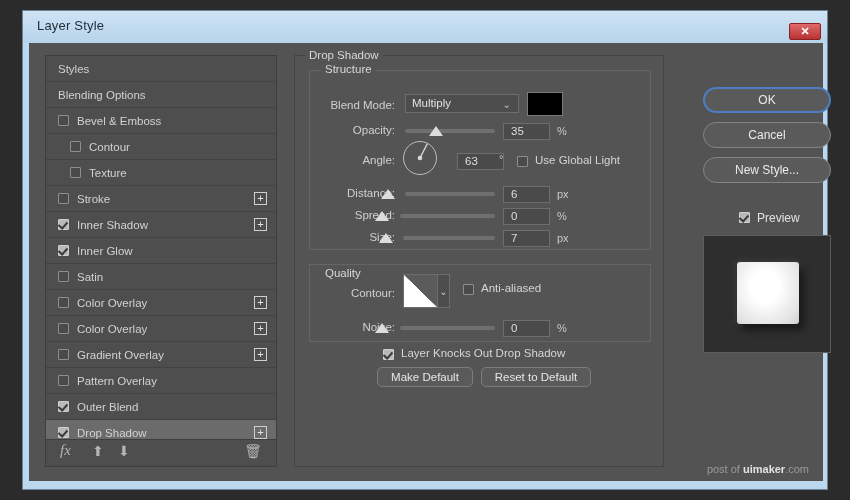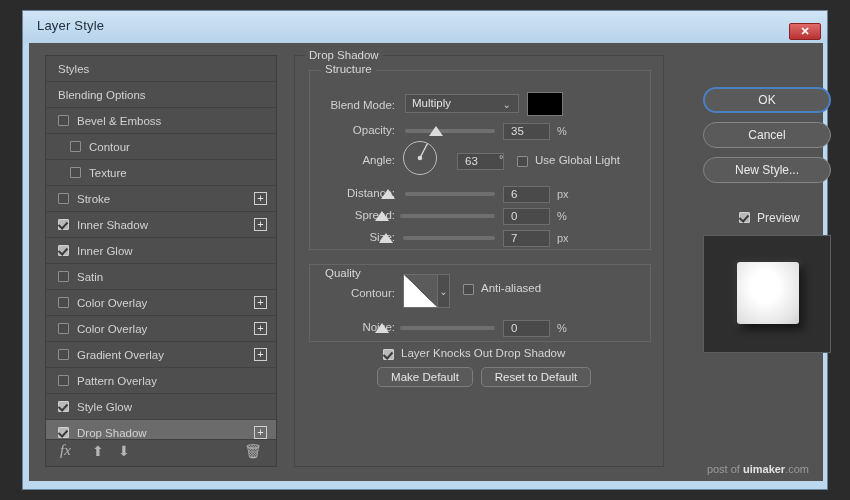--- a/index.html
+++ b/index.html
@@ -413,21 +413,21 @@
               <span class="cb"></span>
               <span>Gradient Overlay</span>
               <span class="plus">+</span>
             </div>
             <div class="srow">
               <span class="cb"></span>
               <span>Pattern Overlay</span>
             </div>
             <div class="srow">
               <span class="cb on"></span>
-              <span>Style Glow</span>
+              <span>Outer Blend</span>
             </div>
             <div class="srow sel">
               <span class="cb on"></span>
               <span>Drop Shadow</span>
               <span class="plus">+</span>
             </div>
           </div>
         <div class="styles-toolbar">
           <span class="tb-icon tb-fx">fx</span>
           <span class="tb-icon tb-up">⬆</span>

